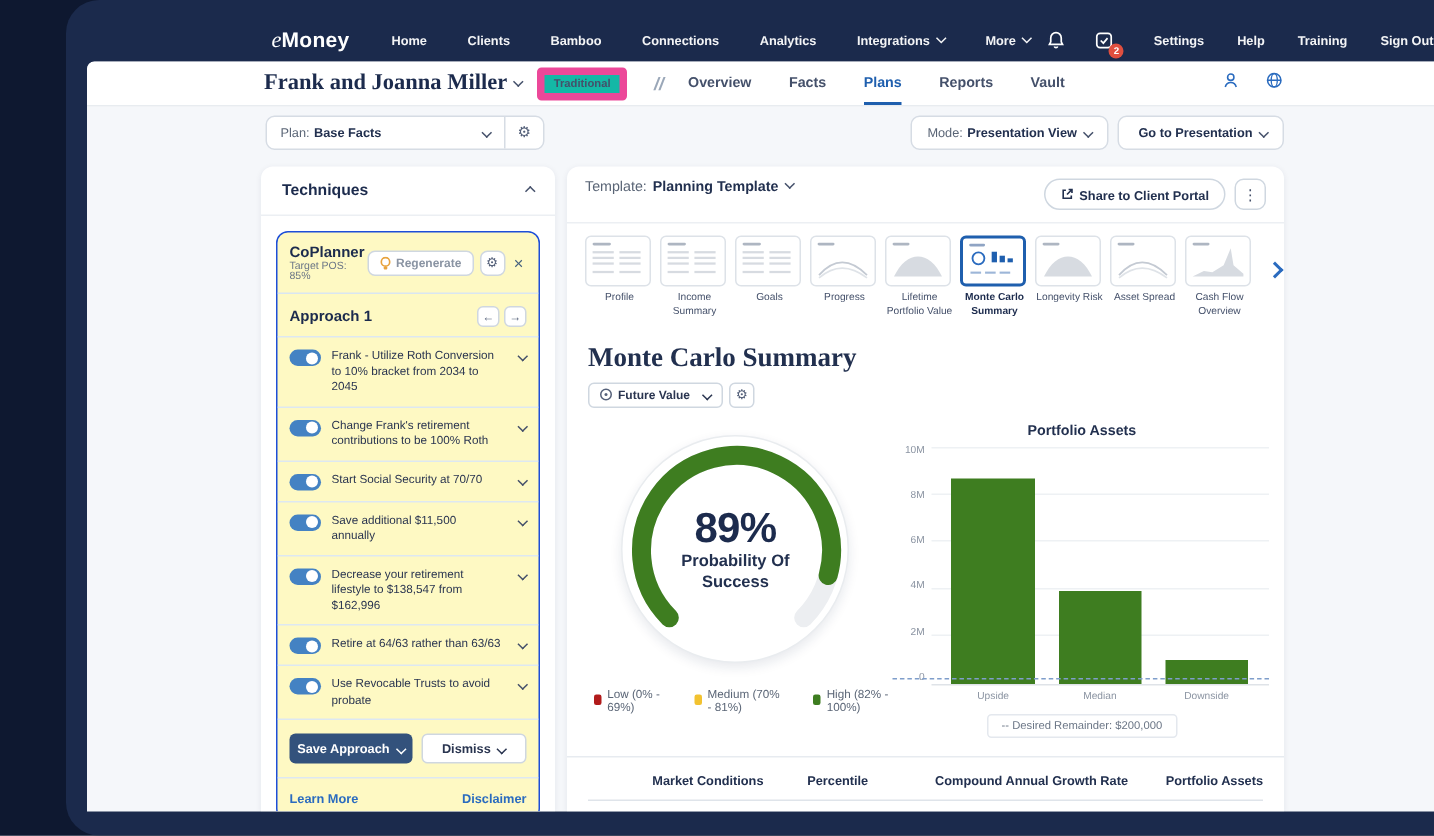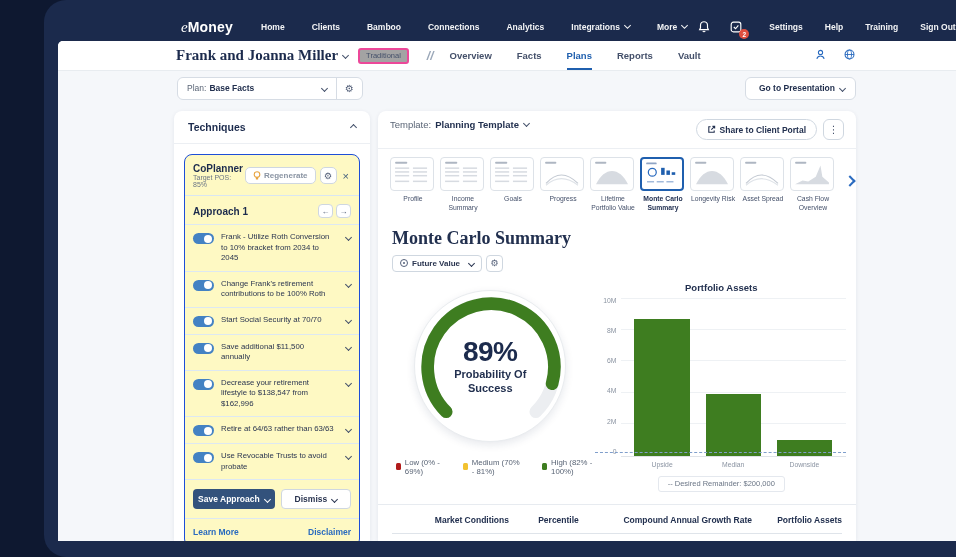--- a/index.html
+++ b/index.html
@@ -20,21 +20,21 @@
   .nav-ic{position:relative;width:14px;height:14px;cursor:pointer;display:inline-flex}
   .nav-ic svg{width:14px;height:14px}
   .badge{position:absolute;right:-6px;bottom:-5px;background:#e04f3f;color:#fff;font-size:6.5px;font-weight:700;width:10px;height:10px;border-radius:50%;display:flex;align-items:center;justify-content:center}
   .nav-right{display:flex;gap:22px}
 
   
   .app{position:absolute;top:41px;left:14px;right:14px;bottom:16px;background:#f5f7fa;border-radius:5px 5px 0 0;overflow:hidden;display:flex;flex-direction:column}
   .client-header{height:30px;background:#fff;border-bottom:1px solid #e8ecf0;display:flex;align-items:center;padding:0 130px 0 118px}
   .client-name{font-family:"Liberation Serif","DejaVu Serif",serif;font-weight:700;font-size:15px;color:#1c2b4d;cursor:pointer;white-space:nowrap}
   .client-name .chev{color:#44506a}
-  .trad-badge{margin-left:10px;font-size:7.5px;font-weight:400;color:#44506a;background:#a3a3a3;border:2px solid #ec4899;border-radius:3px;padding:1.5px 6px;white-space:nowrap}
+  .trad-badge{margin-left:10px;font-size:7.5px;font-weight:700;color:#44506a;background:#14b8a6;border:5px solid #ec4899;border-radius:3px;padding:1.5px 6px;white-space:nowrap}
   .slashes{margin:0 16px 0 18px;color:#9aa7b8;font-weight:700;font-size:12px;font-style:italic}
   .tabs{display:flex;gap:25px;align-items:center;height:100%}
   .tab{font-size:9.5px;font-weight:700;color:#44506a;cursor:pointer;height:100%;display:flex;align-items:center;border-bottom:2px solid transparent;padding-top:2px}
   .tab.active{color:#1f5fae;border-bottom-color:#1f5fae}
   .hdr-icons{margin-left:auto;display:flex;gap:16px;align-items:center}
   .hdr-icons svg{width:13px;height:13px;cursor:pointer}
 
   .toolbar{height:34px;display:flex;align-items:center;padding:0 130px 0 119px}
   .select-ctl{background:#fff;border:1px solid #d6dce4;border-radius:6px;height:23px;display:flex;align-items:center;font-size:8.5px;color:#5a6576;cursor:pointer}
   .plan-ctl{width:186px}
@@ -206,20 +206,25 @@
       <div class="select-ctl plan-ctl">
         <span class="lbl">Plan:</span>
           <b>Base Facts</b>
         <span class="chev"></span>
         <span class="gear-seg">
             <span>⚙</span>
           </span>
       </div>
       <div class="right">
         <div class="btn-white">
+            <span>Mode:</span>
+            <b>Presentation View</b>
+            <span class="chev"></span>
+          </div>
+        <div class="btn-white">
             <b>Go to Presentation</b>
             <span class="chev"></span>
           </div>
       </div>
     </div>
 
     <div class="content">
 
       <div class="sidebar">
         <div class="sb-head">

